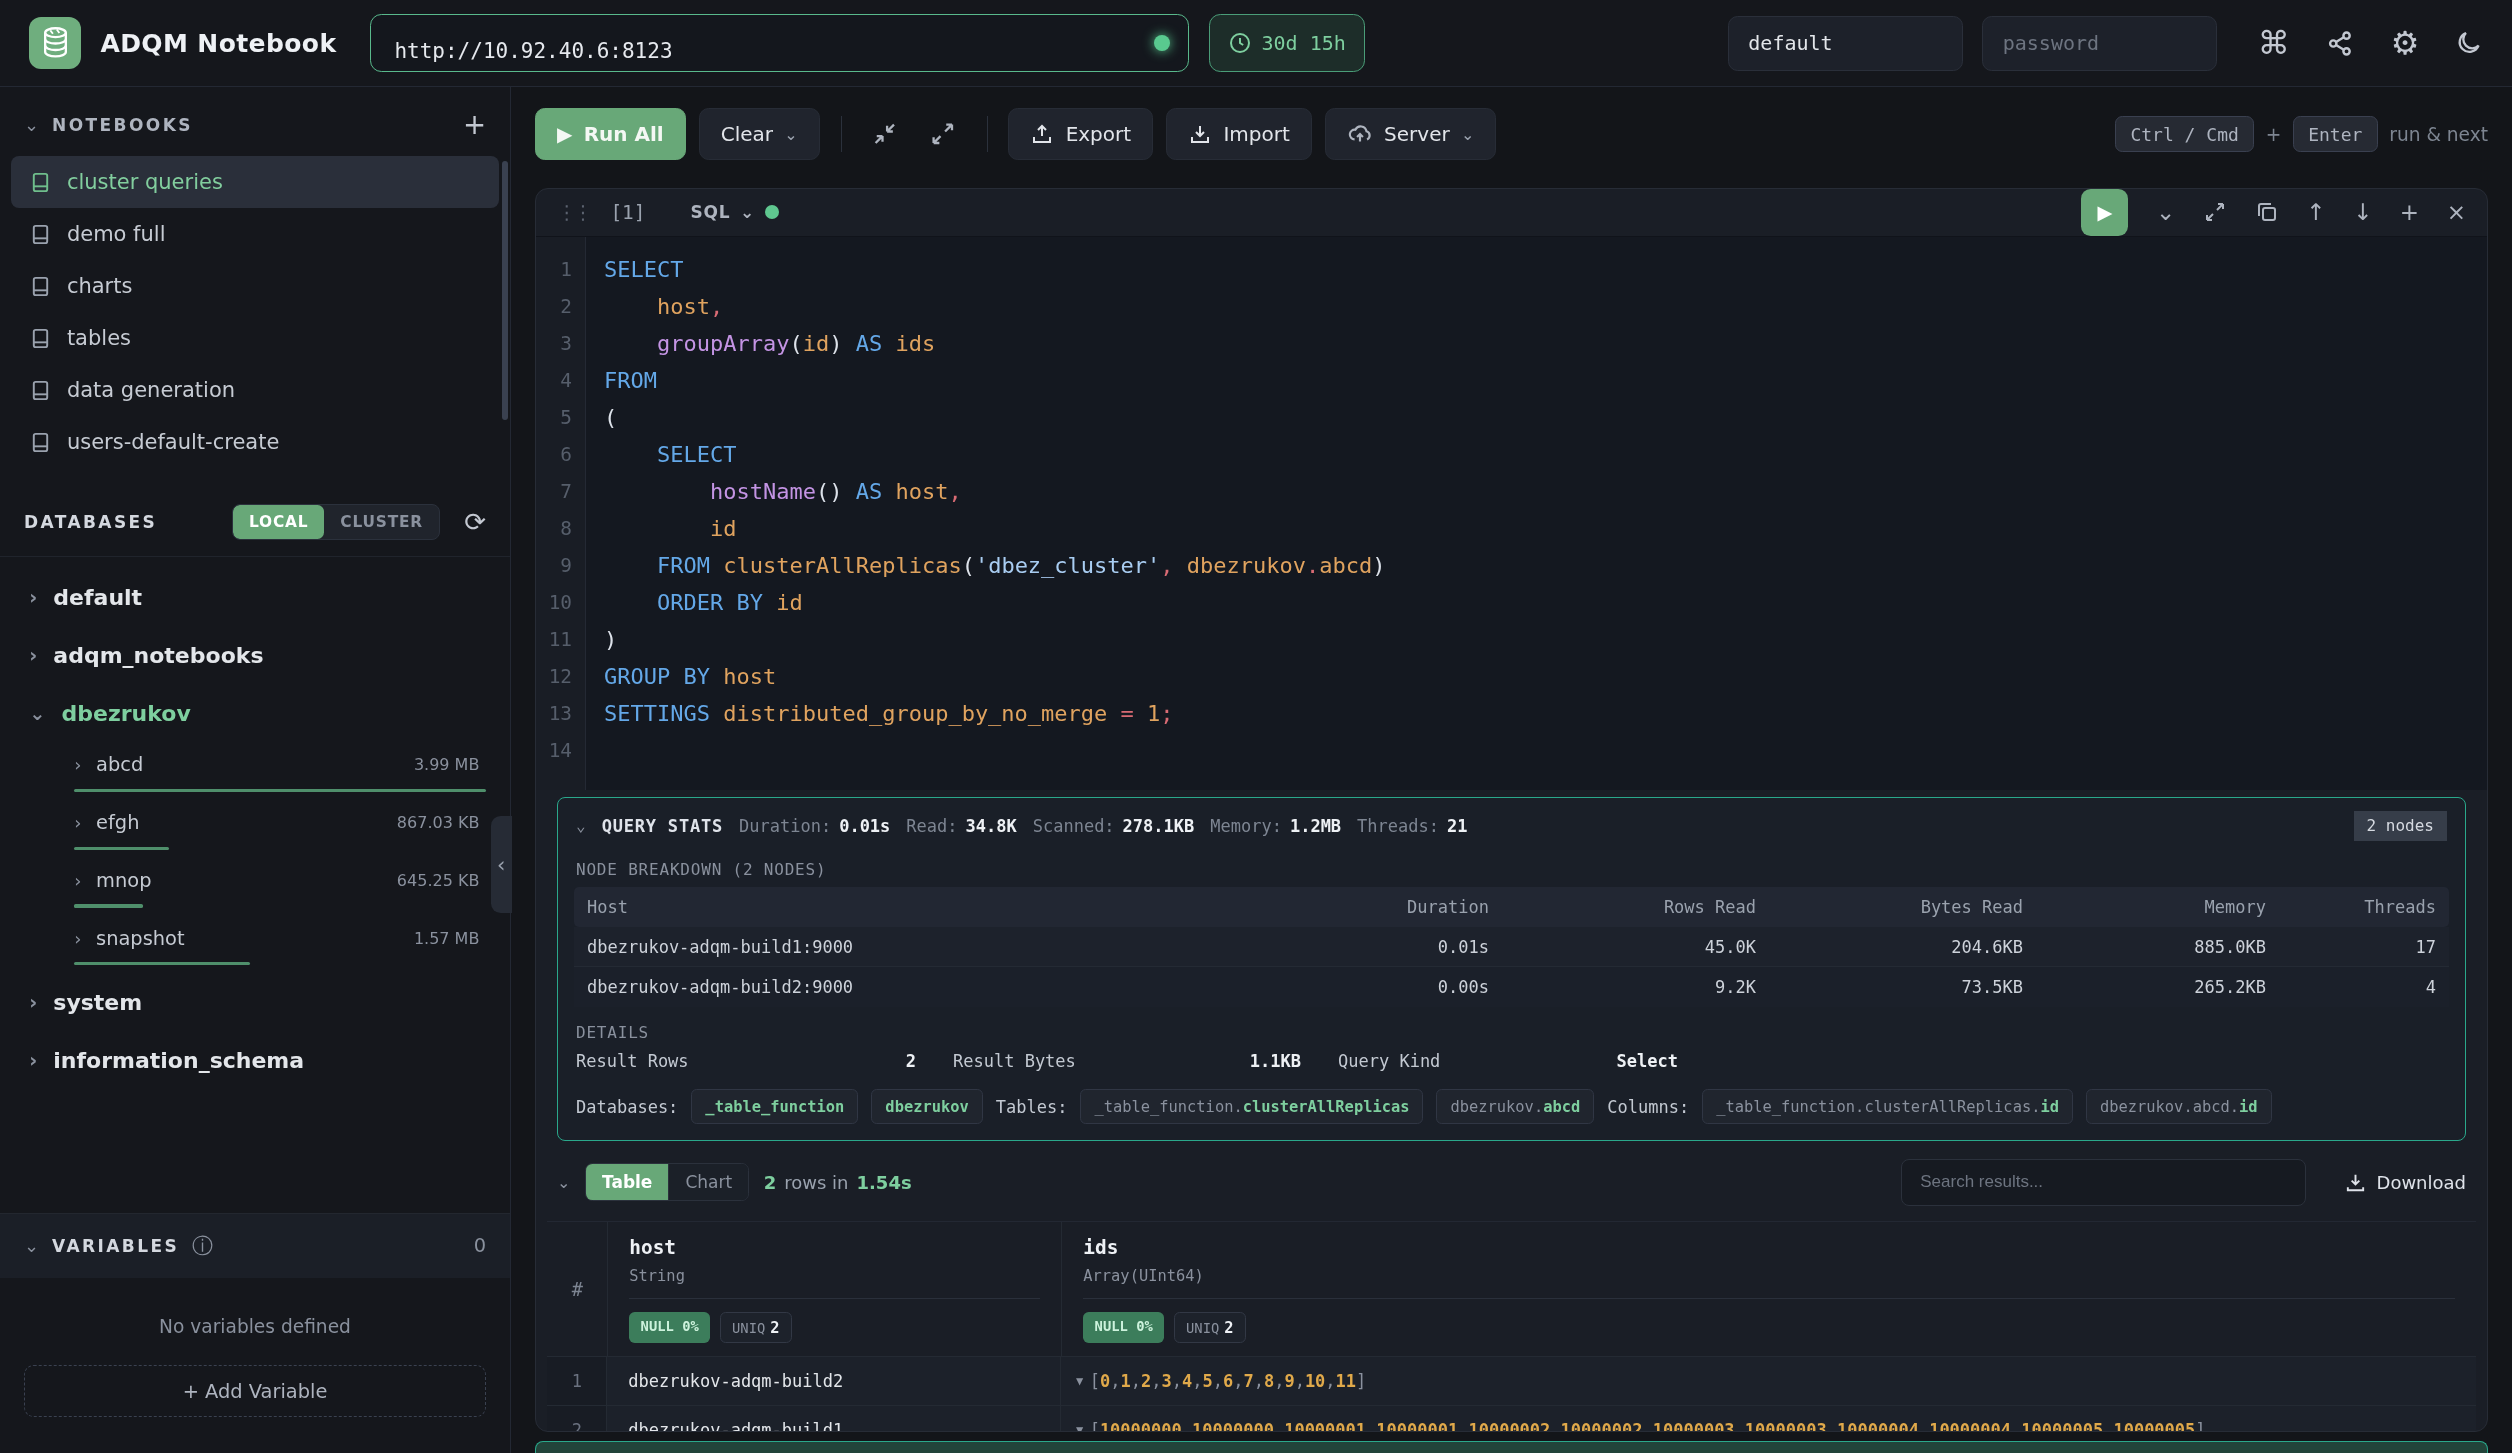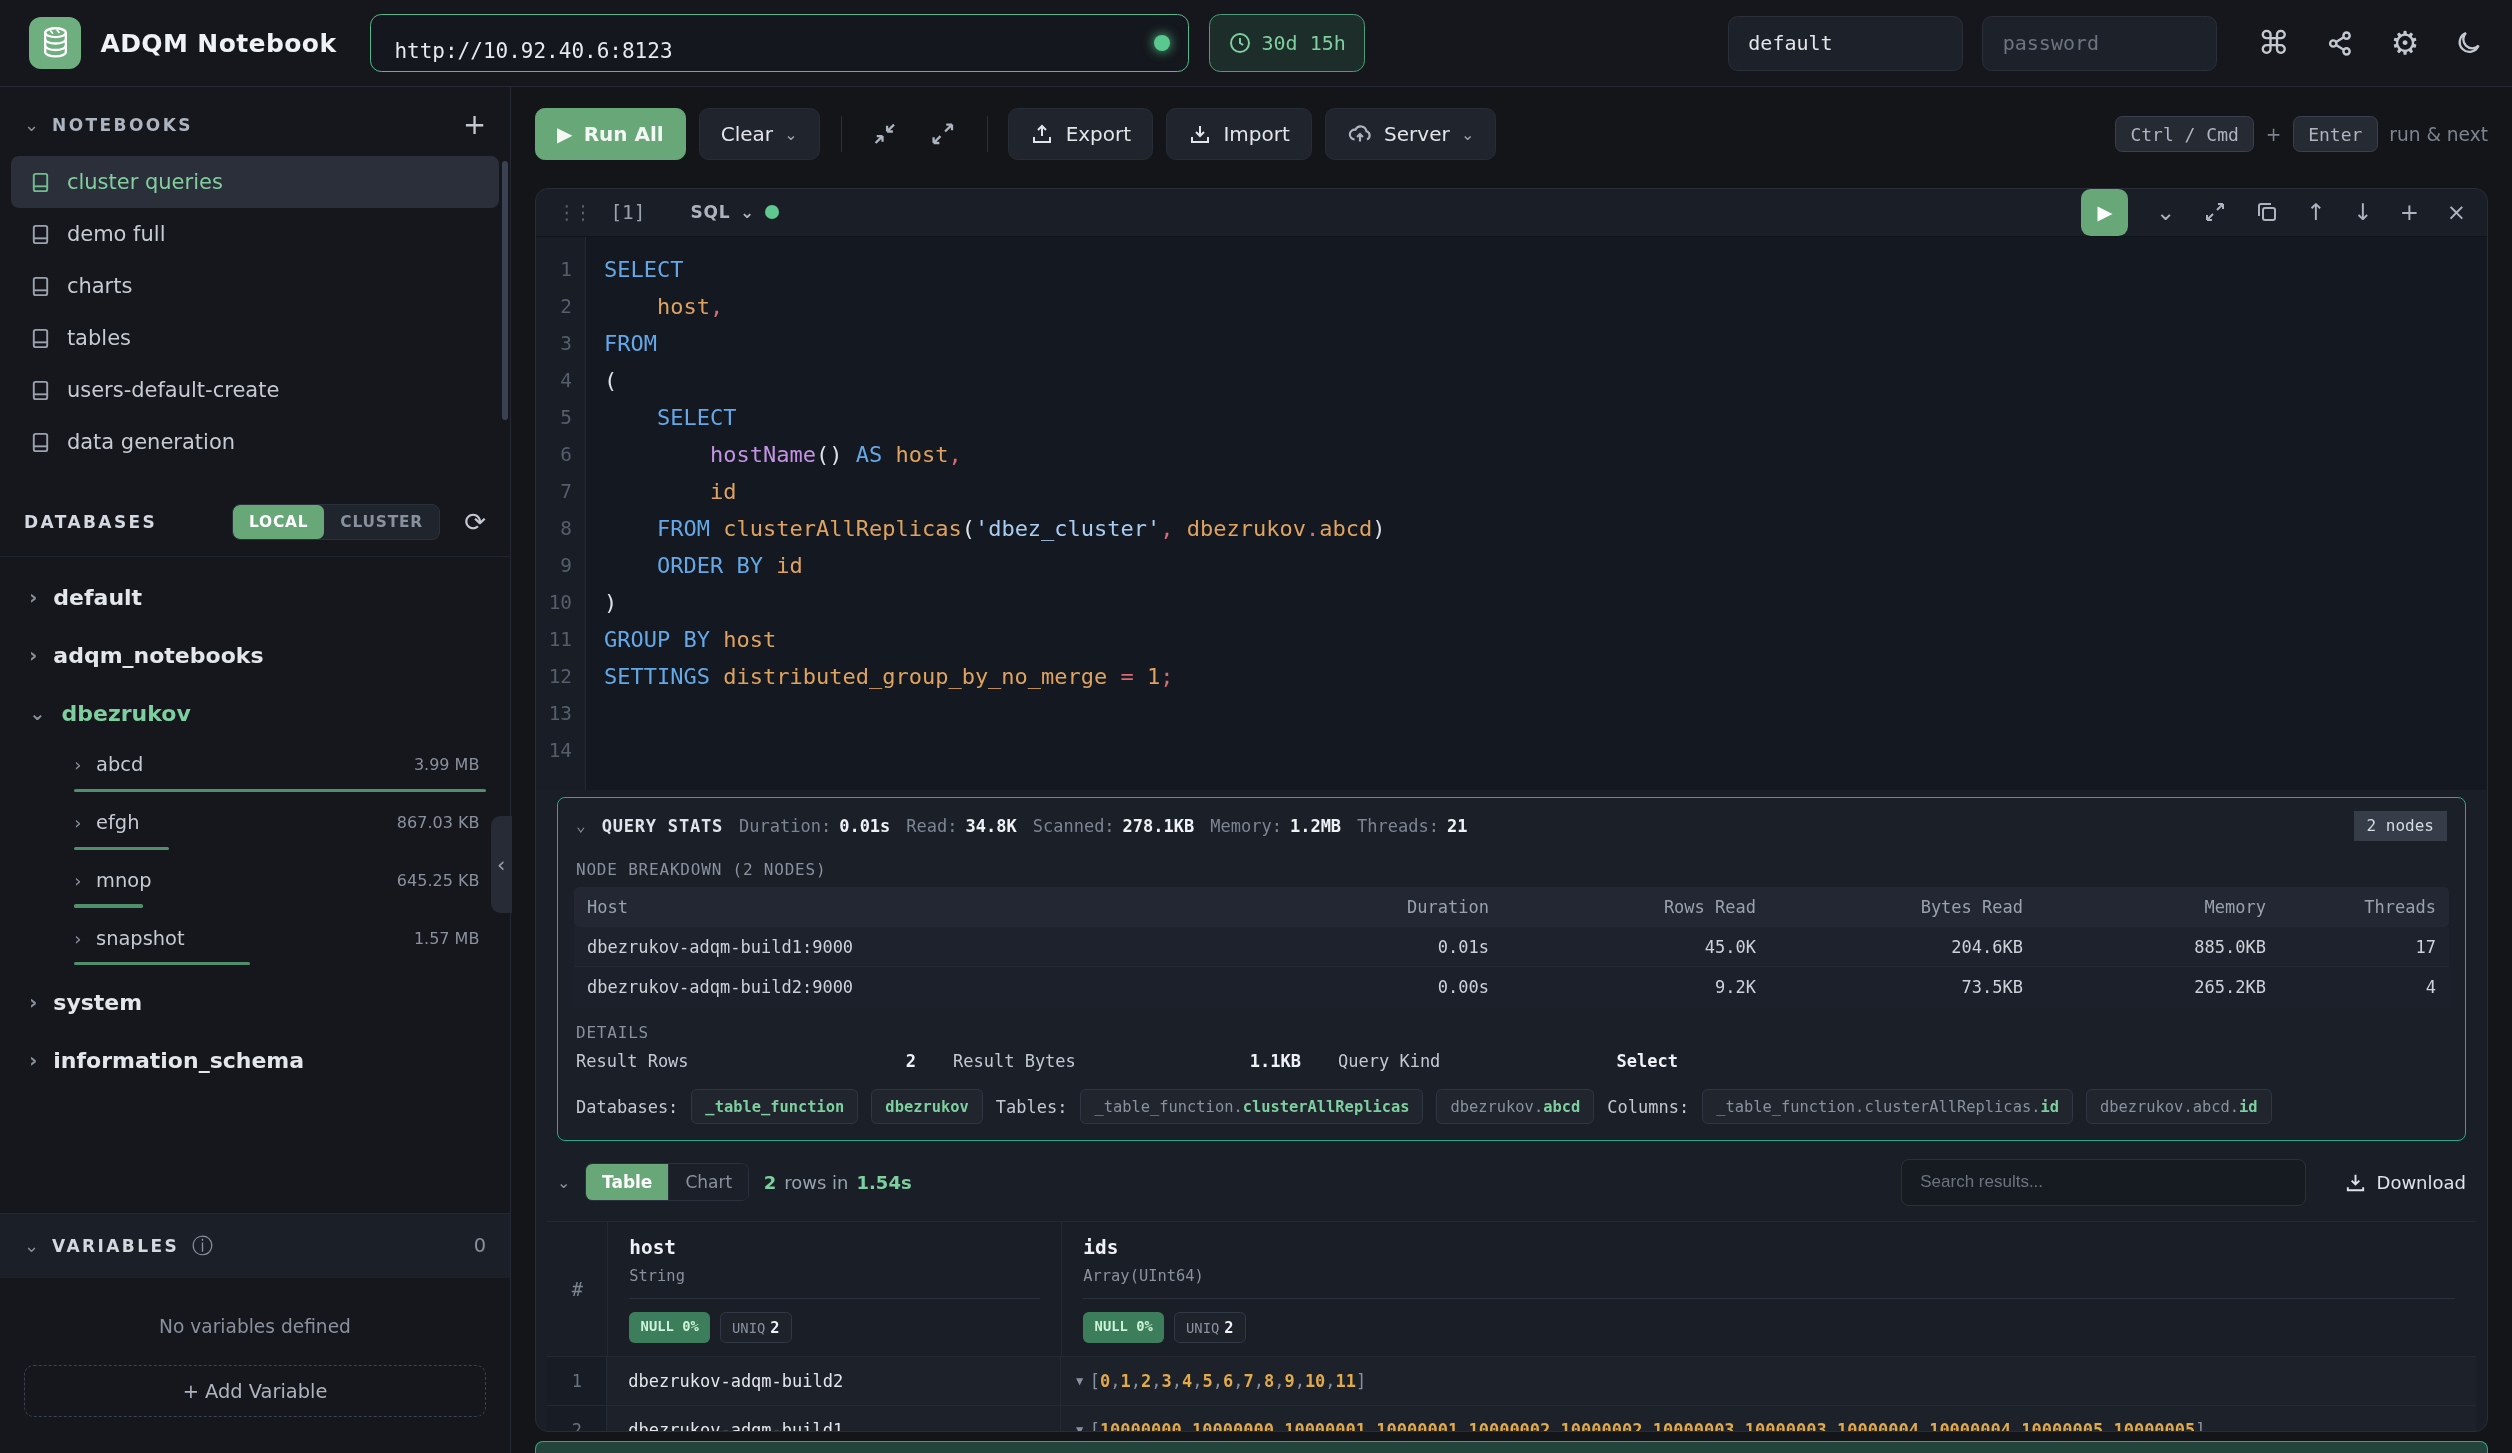--- a/index.html
+++ b/index.html
@@ -255,30 +255,30 @@
           </span>
           <span>tables</span>
         </div>
         <div class="nb-item">
           <span class="bicon">
             <svg width="23" height="23" viewBox="0 0 24 24" fill="none" stroke="currentColor" stroke-width="2">
               <rect x="5" y="3" width="14" height="18" rx="2"></rect>
               <path d="M5 16h14"></path>
             </svg>
           </span>
-          <span>users-default-create</span>
+          <span>data generation</span>
         </div>
         <div class="nb-item">
           <span class="bicon">
             <svg width="23" height="23" viewBox="0 0 24 24" fill="none" stroke="currentColor" stroke-width="2">
               <rect x="5" y="3" width="14" height="18" rx="2"></rect>
               <path d="M5 16h14"></path>
             </svg>
           </span>
-          <span>data generation</span>
+          <span>users-default-create</span>
         </div>
       </div>
 
     <div class="db-head">
       <span class="sec-title">DATABASES</span>
       <div class="db-toggle">
         <span class="tg on">LOCAL</span>
         <span class="tg">CLUSTER</span>
       </div>
       <span class="refresh">⟳</span>
@@ -439,20 +439,21 @@
             <div>9</div>
             <div>10</div>
             <div>11</div>
             <div>12</div>
             <div>13</div>
             <div>14</div>
           </div>
         <div class="code" id="code">
             <div class="cl"><span class="tok-kw">SELECT</span></div>
             <div class="cl"><span class="tok-pl">    </span><span class="tok-id">host</span><span class="tok-op">,</span></div>
+            <div class="cl"><span class="tok-pl">    </span><span class="tok-fn">groupArray</span><span class="tok-pn">(</span><span class="tok-id">id</span><span class="tok-pn">)</span><span class="tok-pl"> </span><span class="tok-kw">AS</span><span class="tok-pl"> </span><span class="tok-id">ids</span></div>
             <div class="cl"><span class="tok-kw">FROM</span></div>
             <div class="cl"><span class="tok-pn">(</span></div>
             <div class="cl"><span class="tok-pl">    </span><span class="tok-kw">SELECT</span></div>
             <div class="cl"><span class="tok-pl">        </span><span class="tok-fn">hostName</span><span class="tok-pn">()</span><span class="tok-pl"> </span><span class="tok-kw">AS</span><span class="tok-pl"> </span><span class="tok-id">host</span><span class="tok-op">,</span></div>
             <div class="cl"><span class="tok-pl">        </span><span class="tok-id">id</span></div>
             <div class="cl"><span class="tok-pl">    </span><span class="tok-kw">FROM</span><span class="tok-pl"> </span><span class="tok-id">clusterAllReplicas</span><span class="tok-pn">(</span><span class="tok-str">'dbez_cluster'</span><span class="tok-op">,</span><span class="tok-pl"> </span><span class="tok-id">dbezrukov</span><span class="tok-op">.</span><span class="tok-id">abcd</span><span class="tok-pn">)</span></div>
             <div class="cl"><span class="tok-pl">    </span><span class="tok-kw">ORDER BY</span><span class="tok-pl"> </span><span class="tok-id">id</span></div>
             <div class="cl"><span class="tok-pn">)</span></div>
             <div class="cl"><span class="tok-kw">GROUP BY</span><span class="tok-pl"> </span><span class="tok-id">host</span></div>
             <div class="cl"><span class="tok-kw">SETTINGS</span><span class="tok-pl"> </span><span class="tok-id">distributed_group_by_no_merge</span><span class="tok-pl"> </span><span class="tok-op">=</span><span class="tok-pl"> </span><span class="tok-num">1</span><span class="tok-op">;</span></div>

